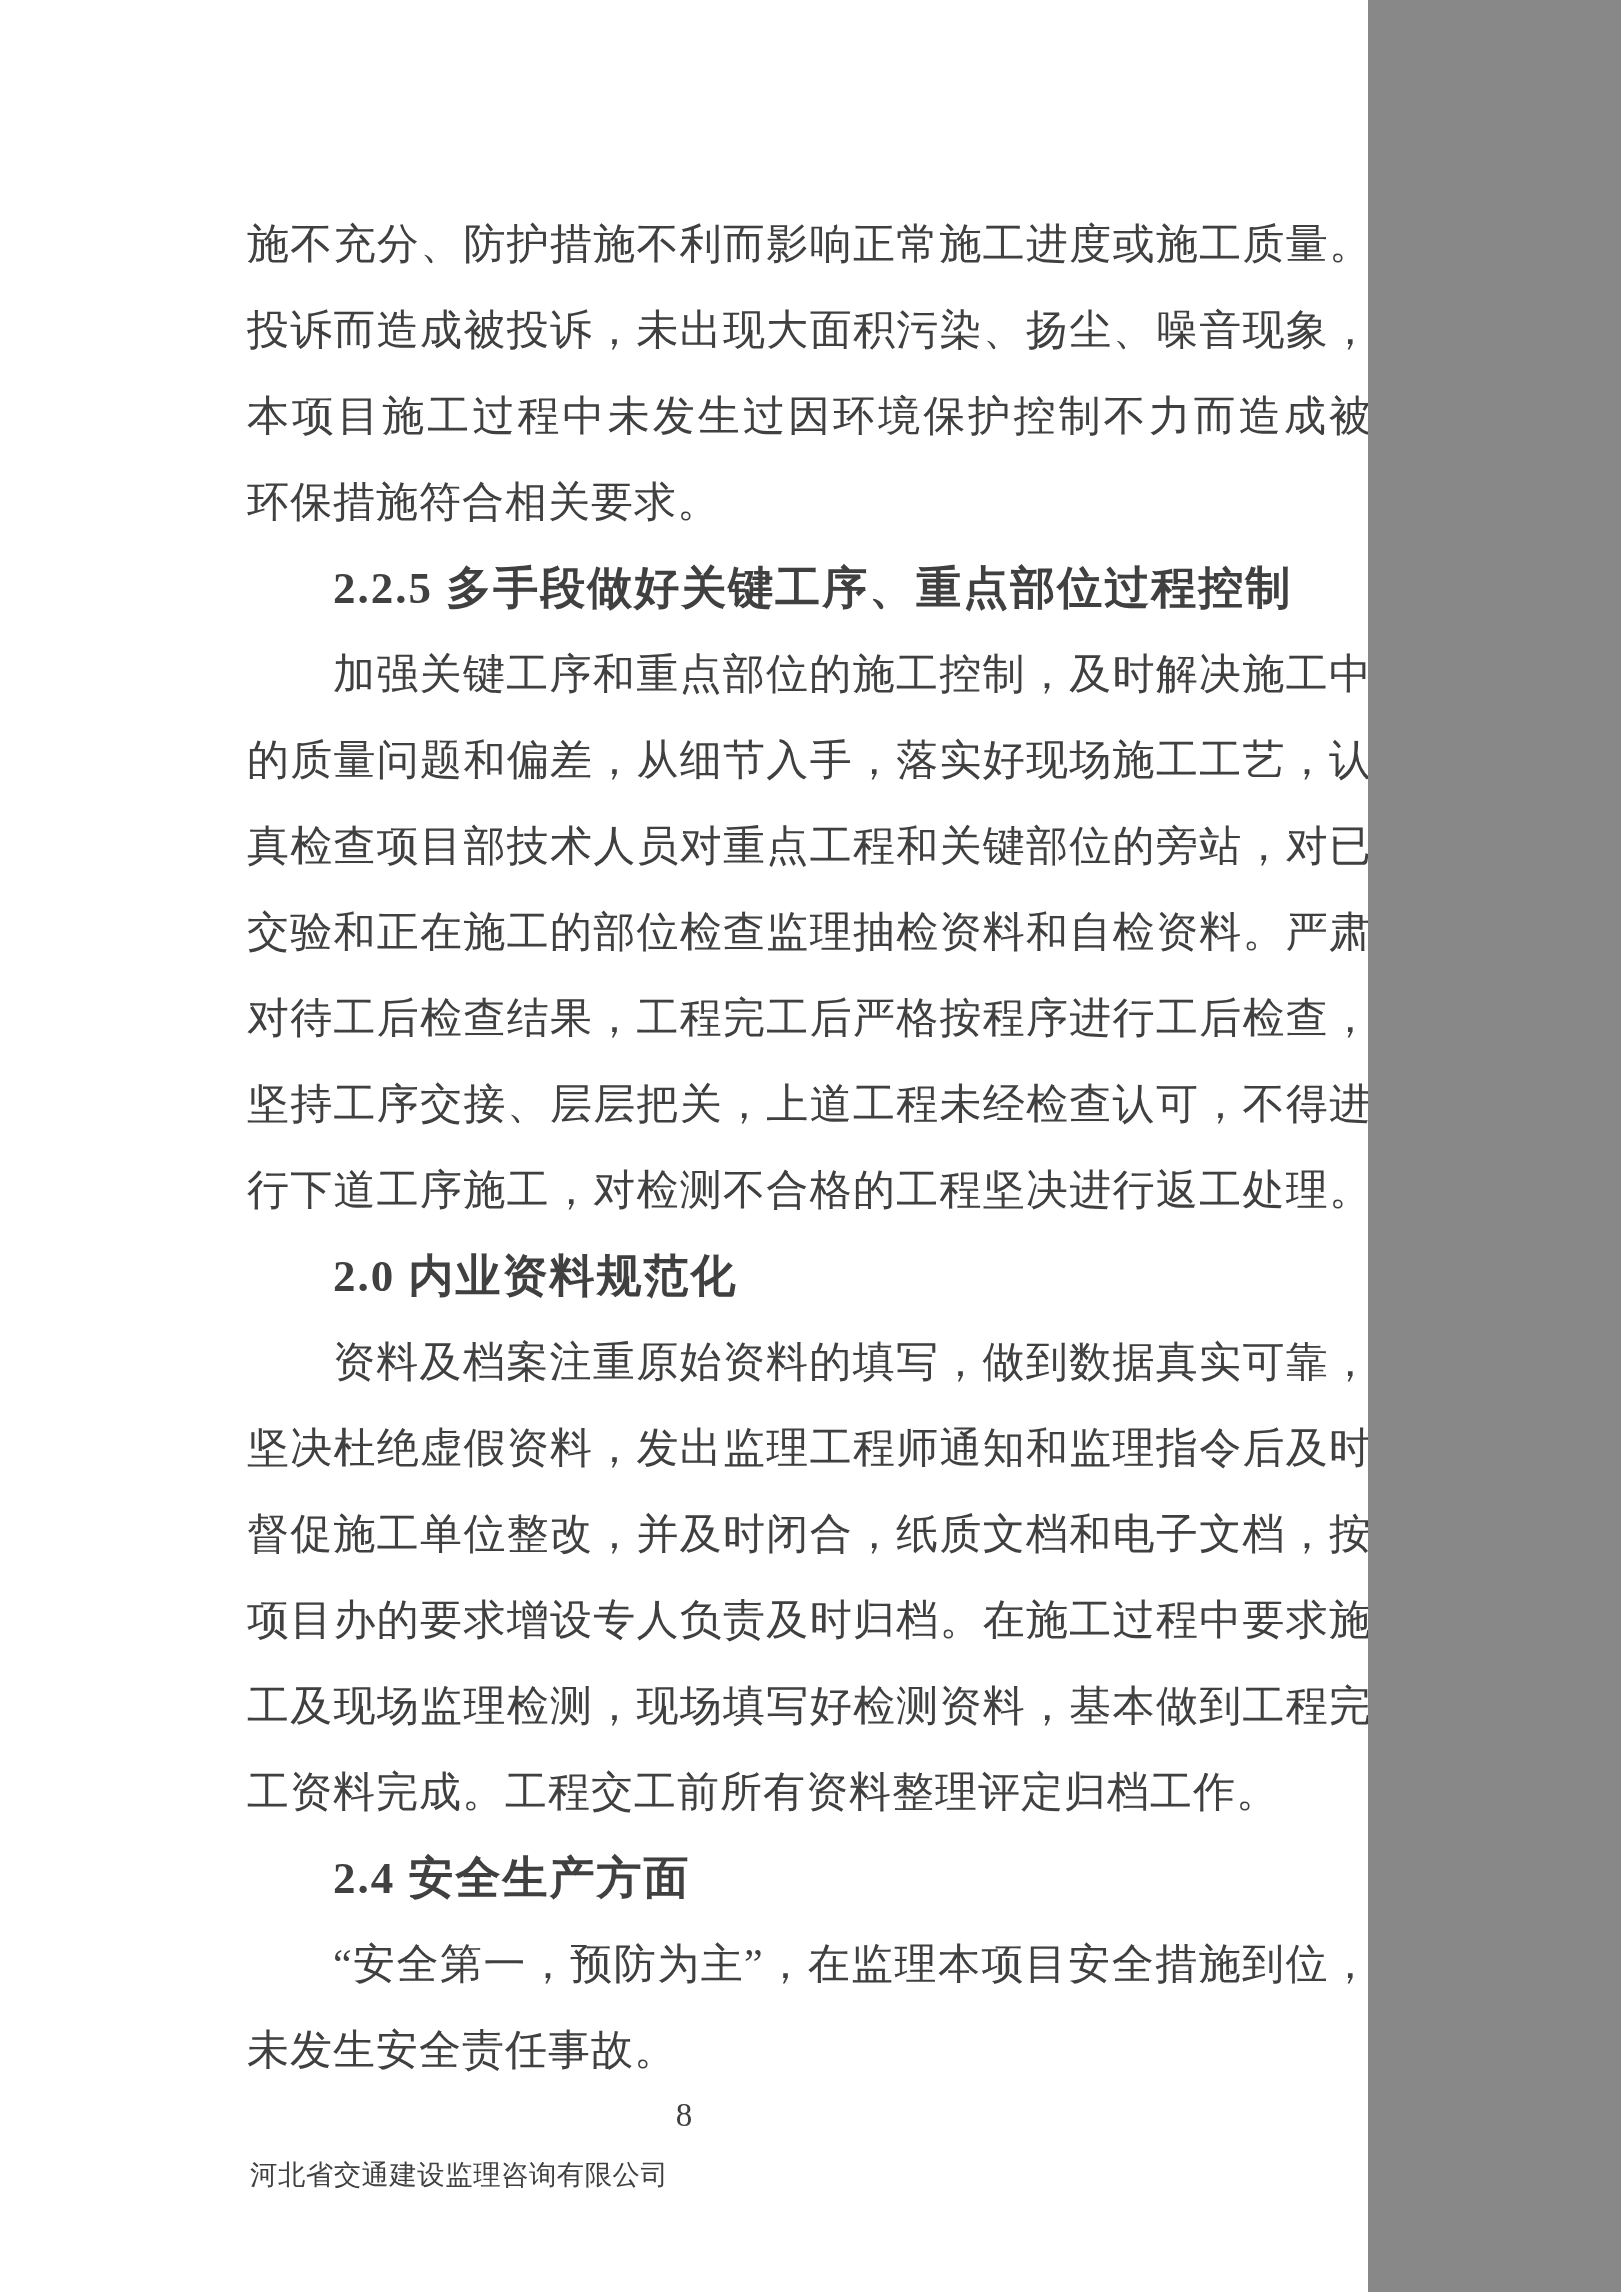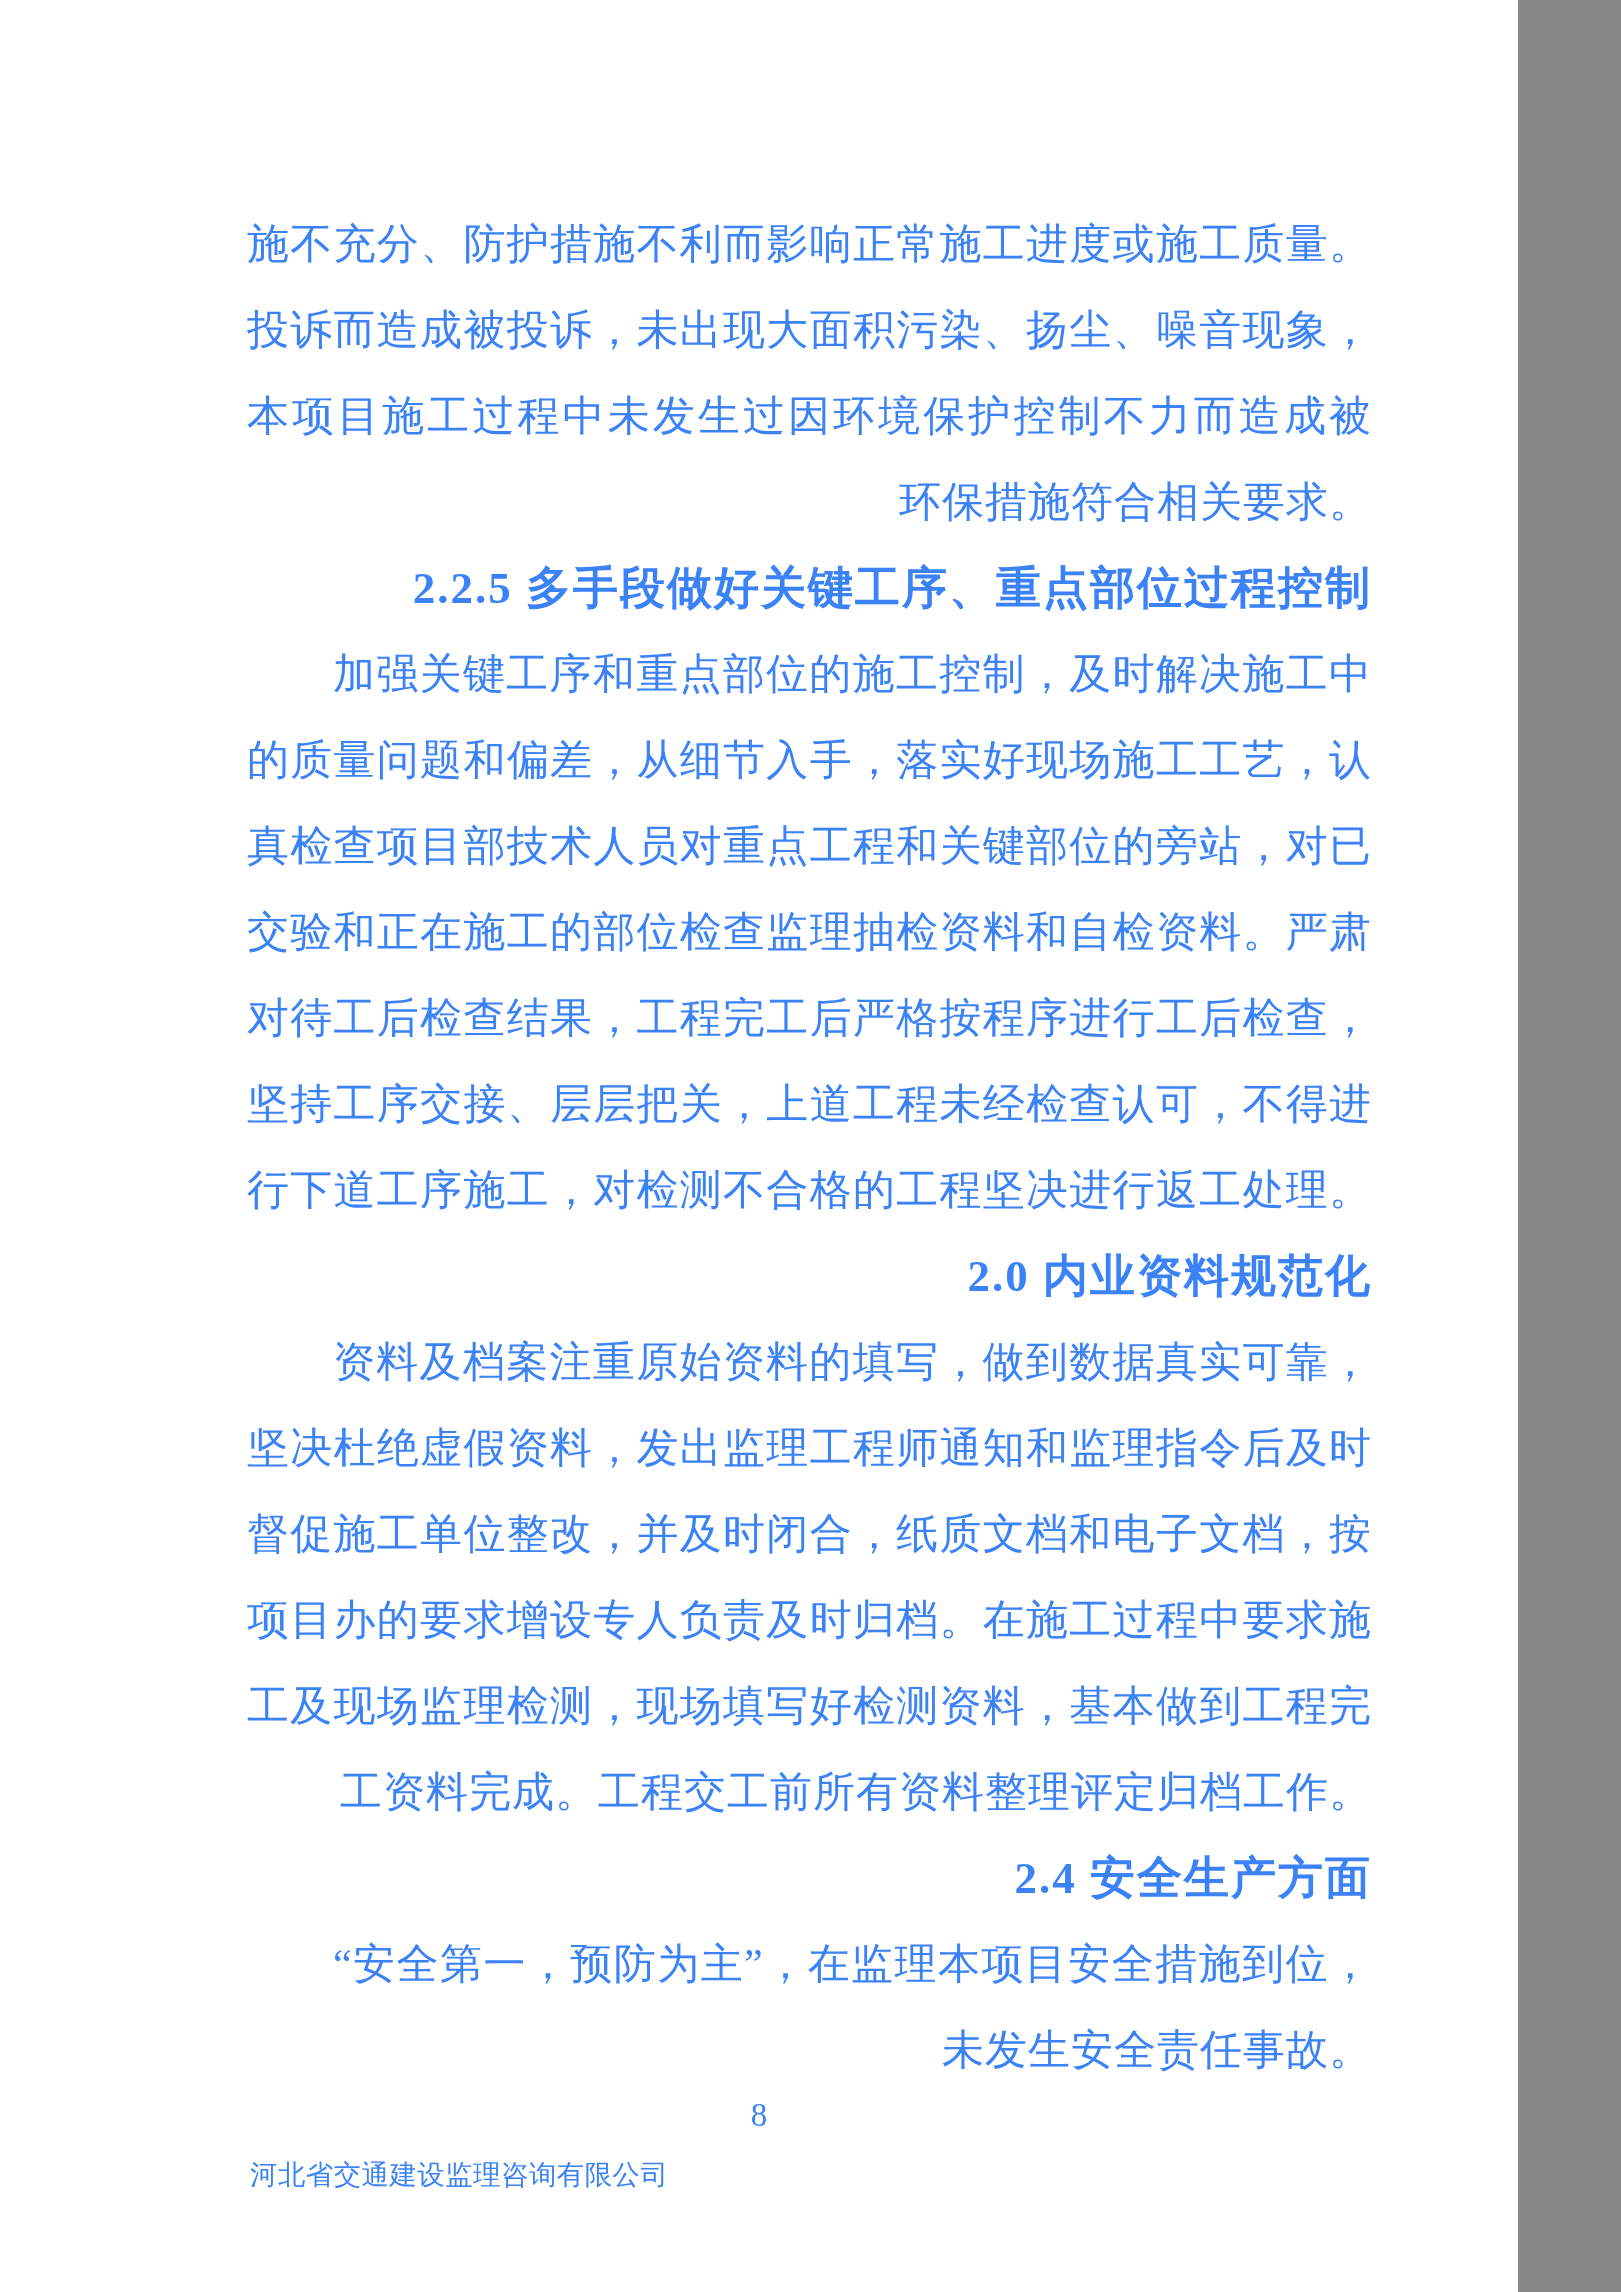--- a/index.html
+++ b/index.html
@@ -2,39 +2,39 @@
 <html><head>
 <meta charset="utf-8">
 <style>
   html, body {
     margin: 0;
     padding: 0;
     background: #888;
   }
   .page {
     position: relative;
-    width: 1518px;
+    width: 1368px;
     height: 2293px;
     background: #ffffff;
-    color: #3b82f6;
+    color: #404040;
     font-family: "Liberation Serif", "DejaVu Serif", serif;
     overflow: hidden;
   }
   .text-block {
     position: absolute;
     left: 247px;
     top: 201px;
     width: 1125px;
   }
   .line {
     height: 86px;
     line-height: 86px;
     font-size: 42px;
     letter-spacing: 1px;
-    text-align: right;
+    text-align: left;
     overflow: visible;
   }
   .line.indent {
     text-indent: 86px;
   }
   .line.justify {
     text-align: justify;
     text-align-last: justify;
     -moz-text-align-last: justify;
     text-justify: inter-character;

